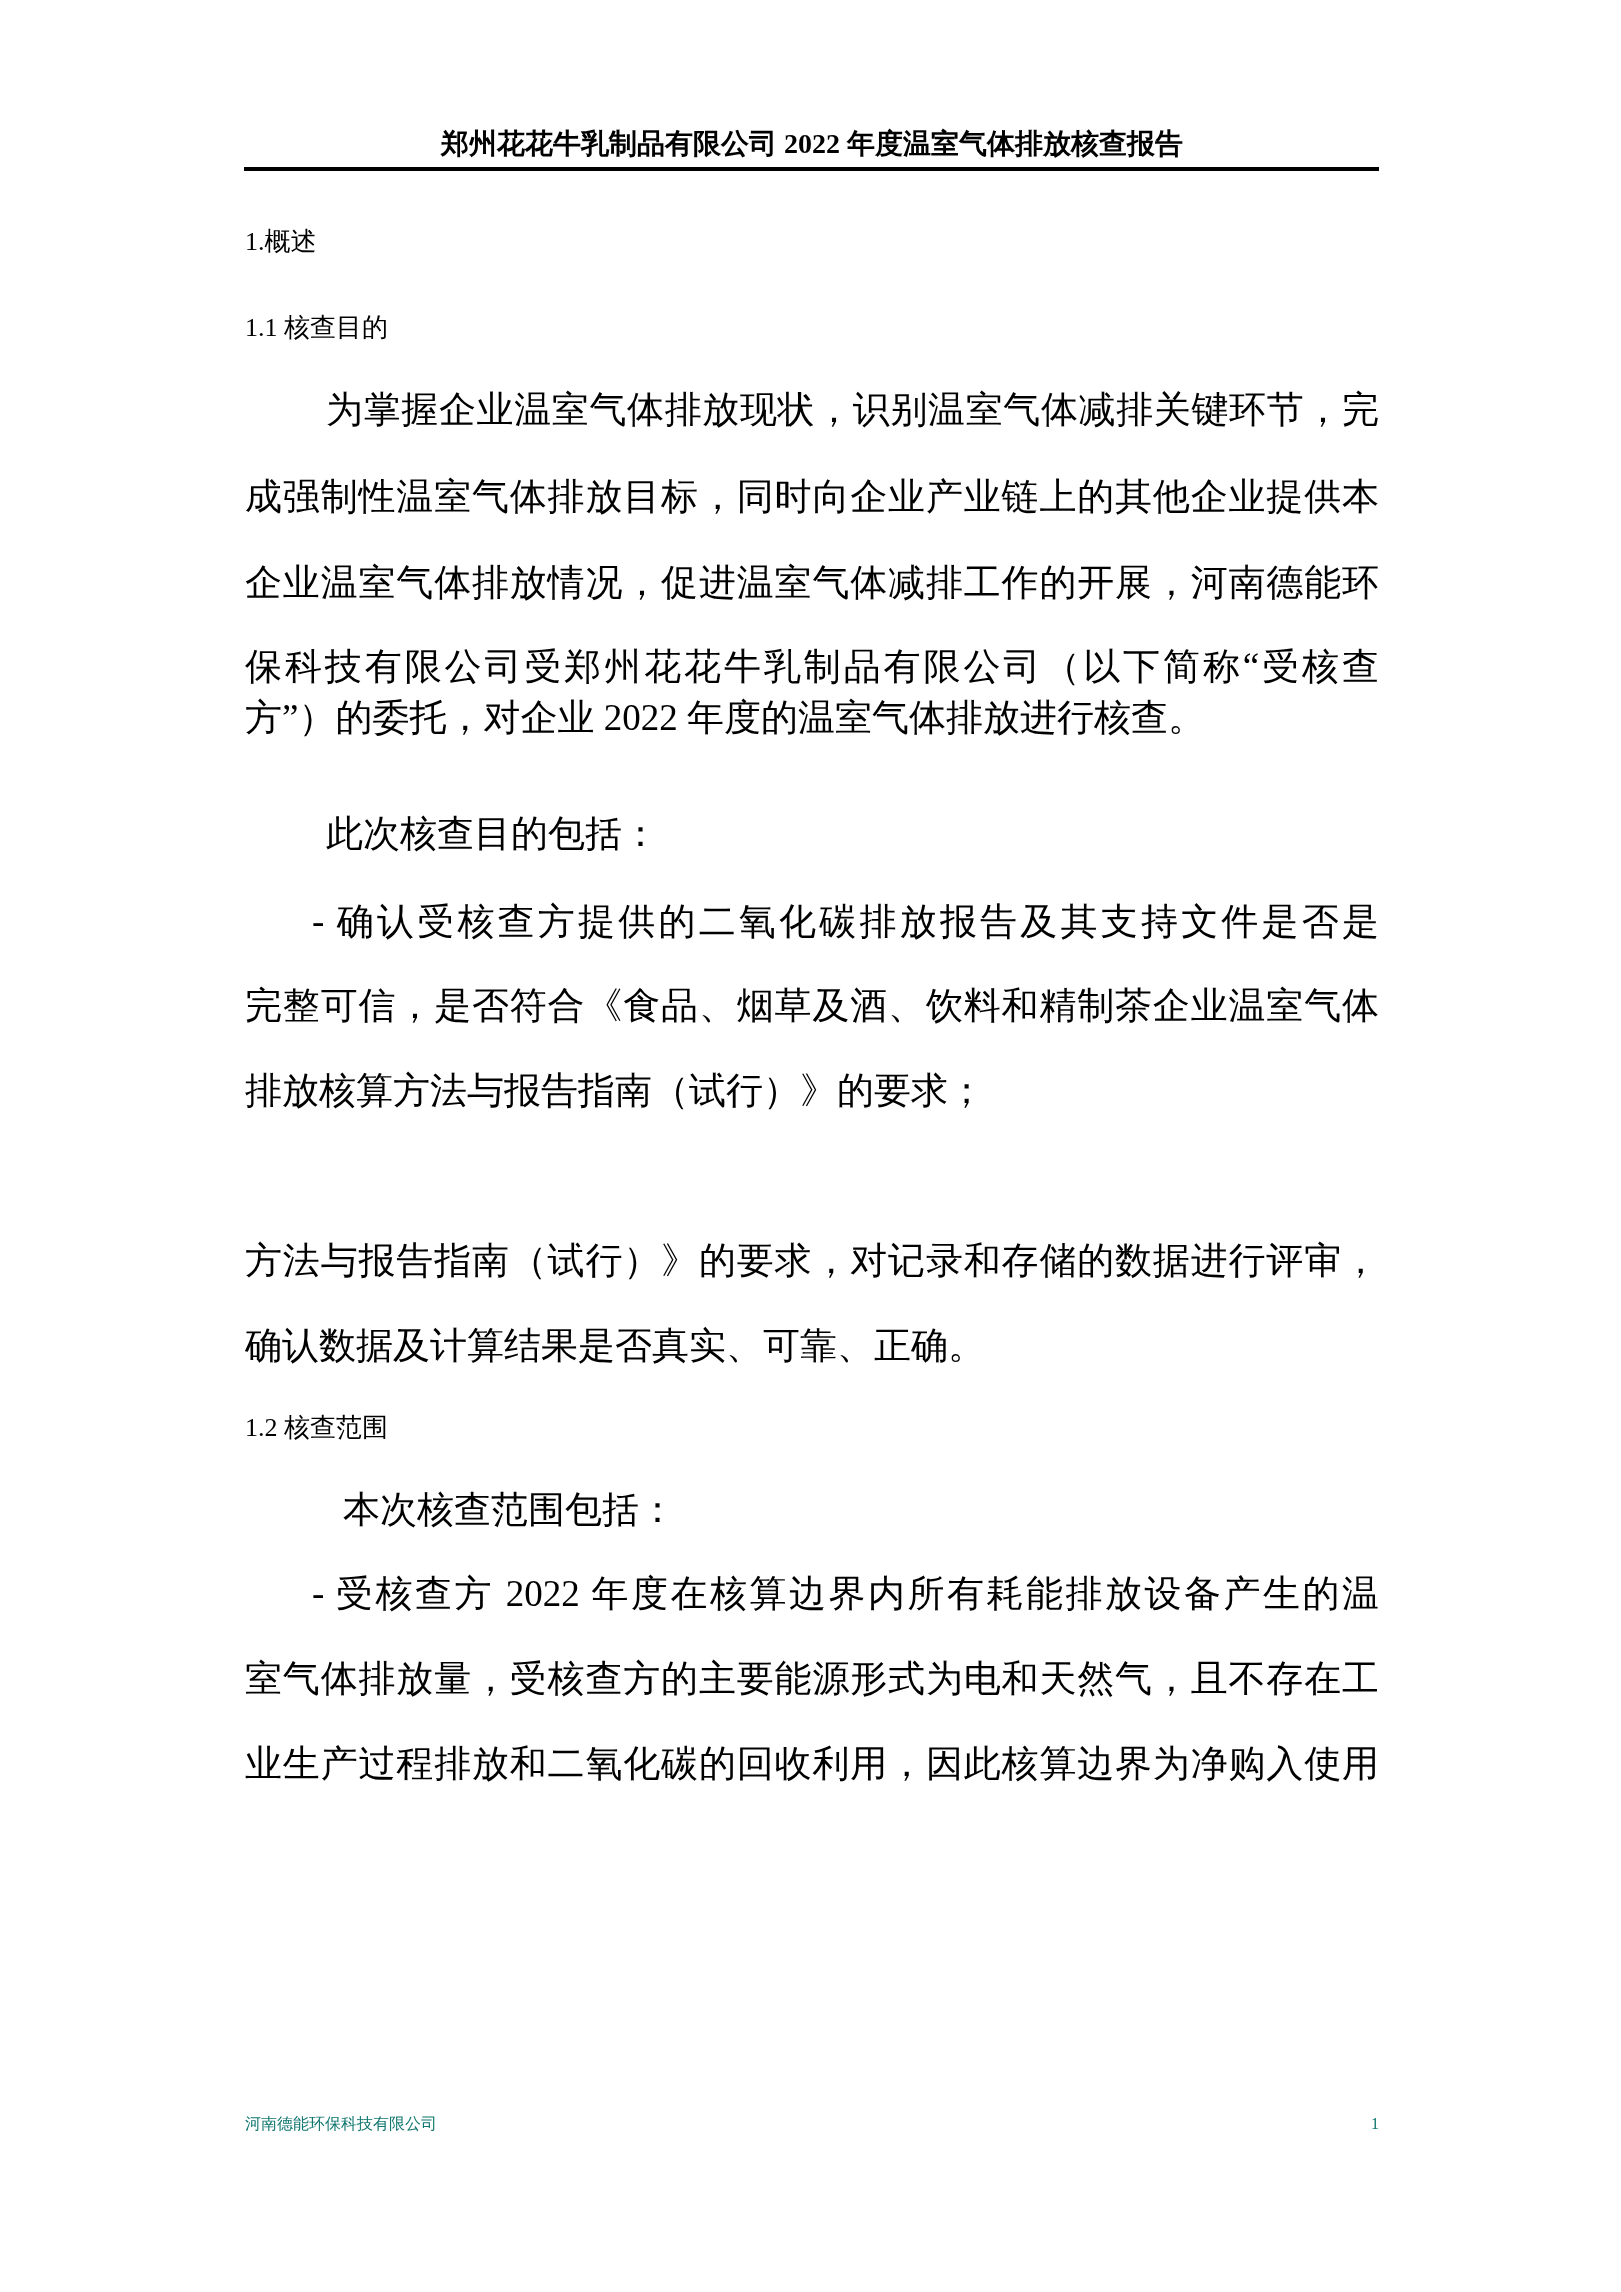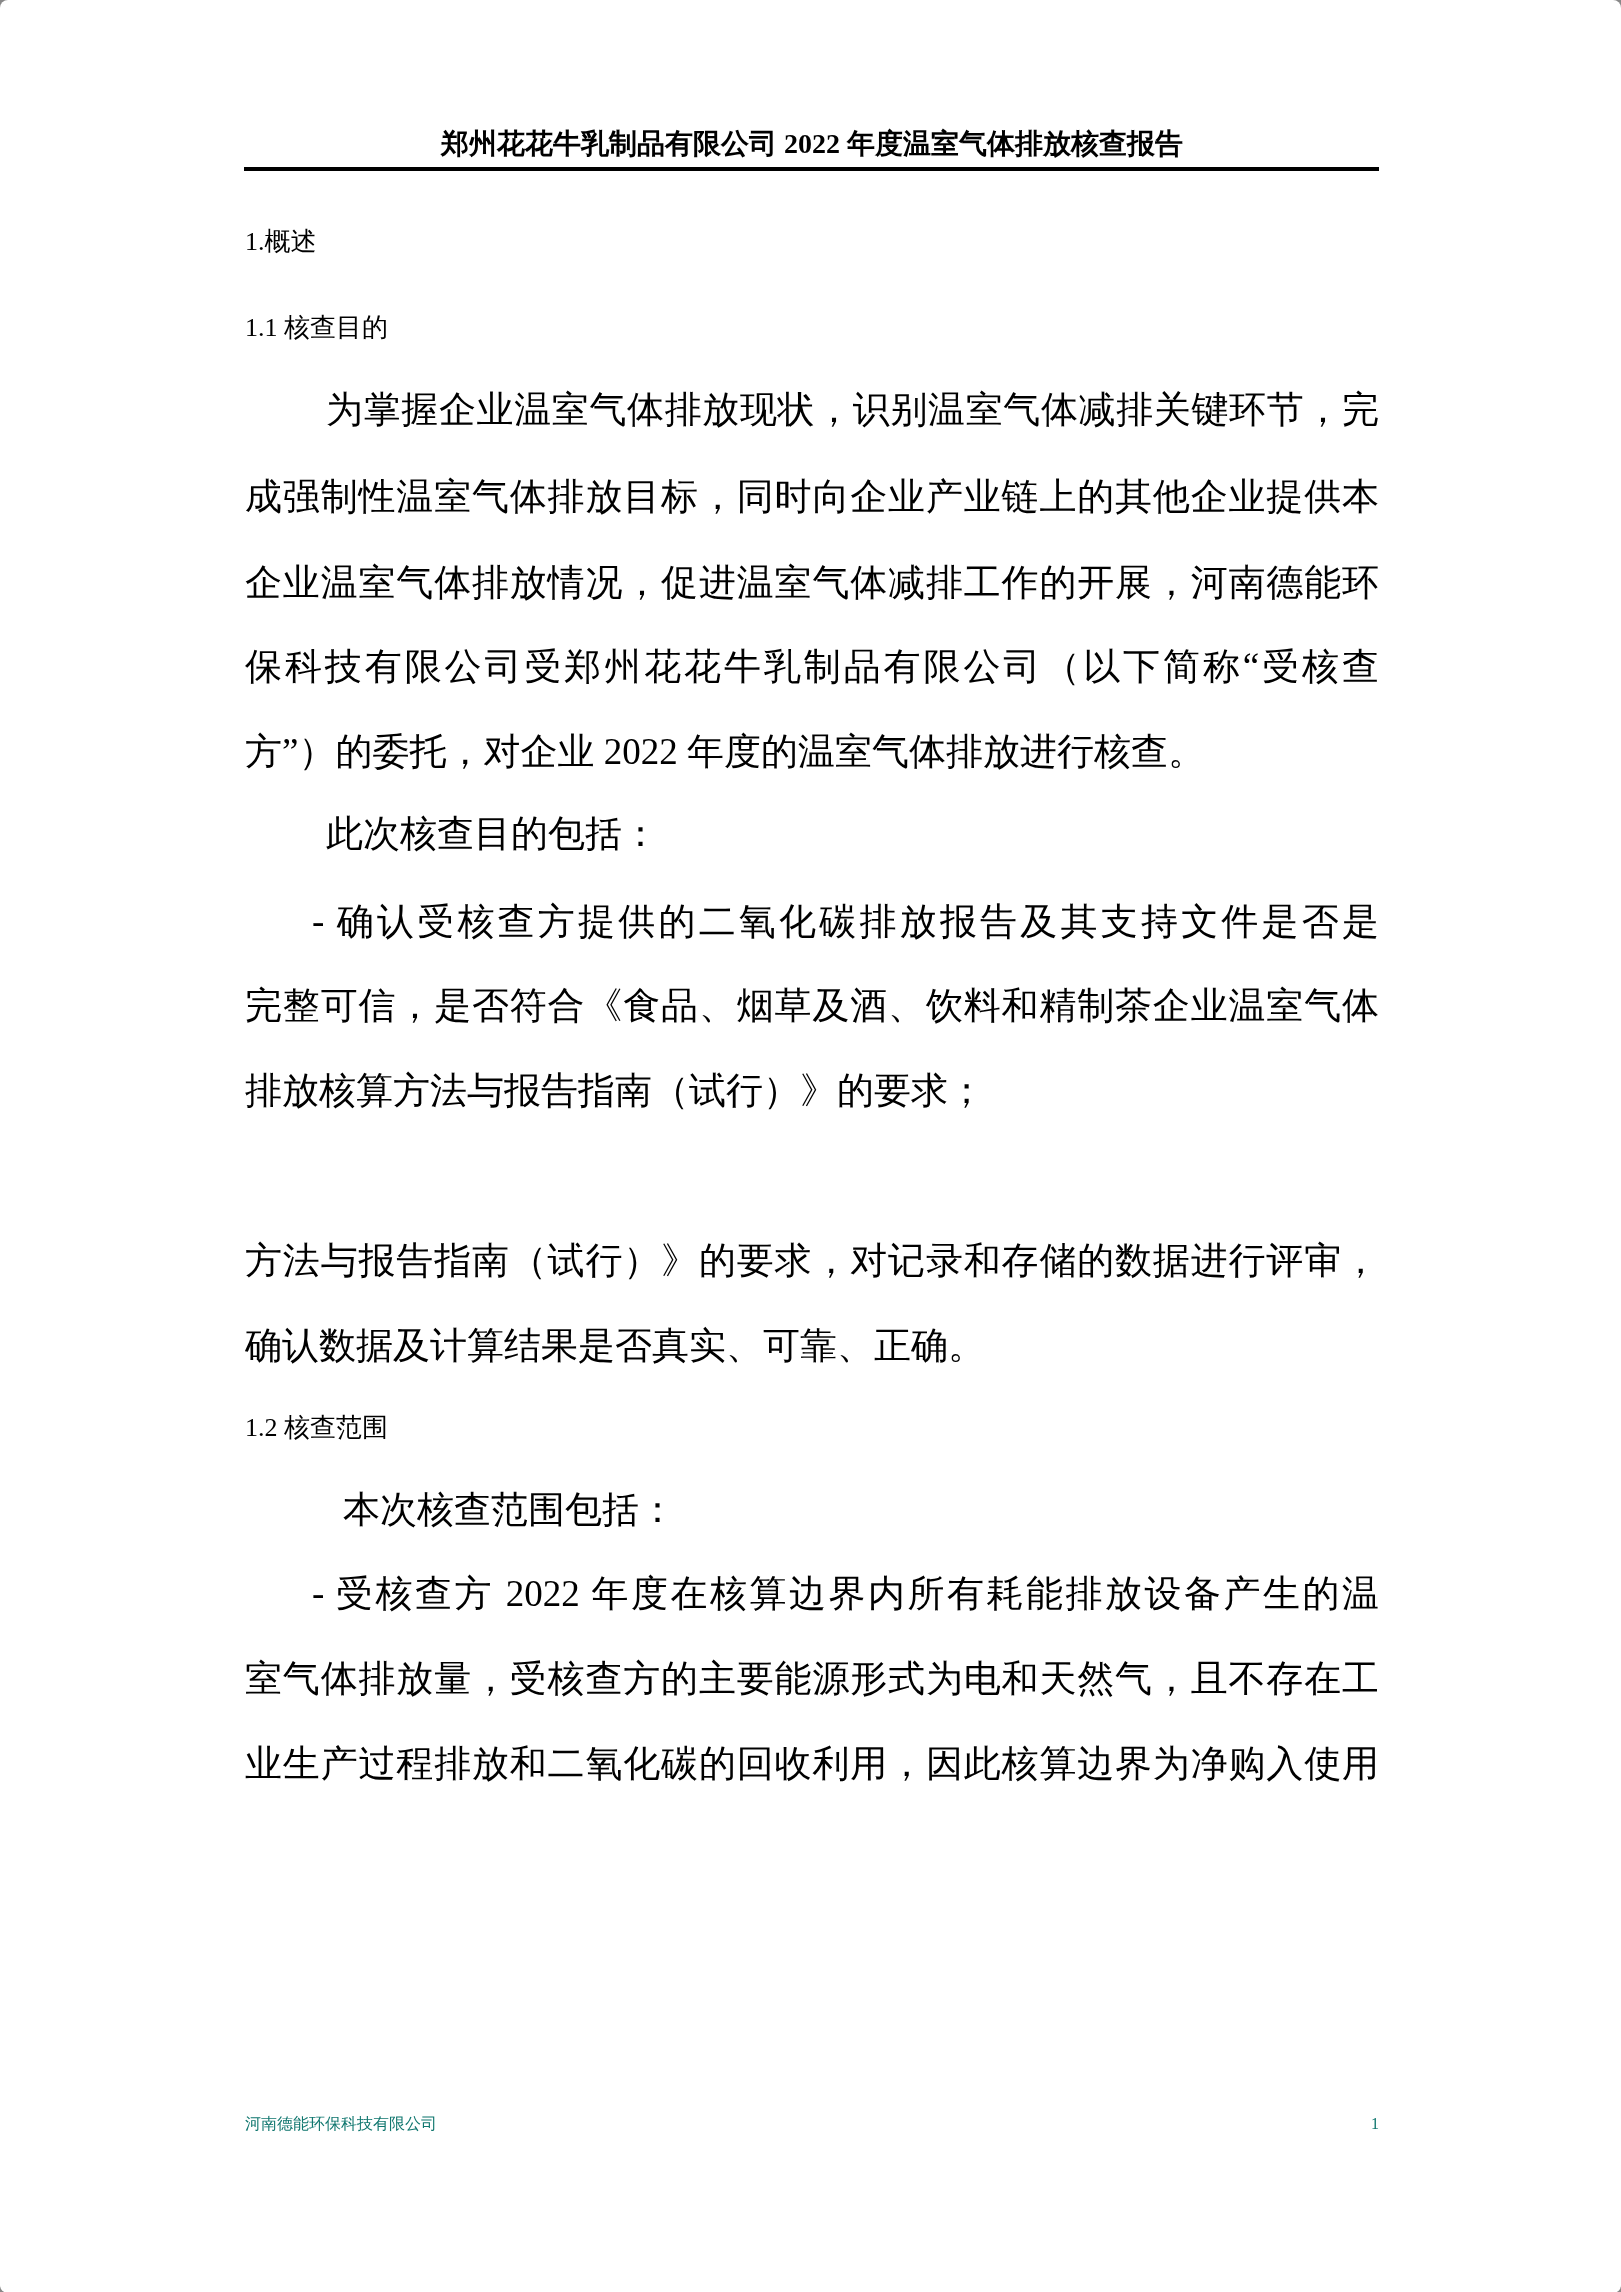--- a/index.html
+++ b/index.html
@@ -7,21 +7,20 @@
     background: #888;
     font-family: "Liberation Serif", "DejaVu Serif", serif;
   }
   .page {
     position: relative;
     width: 1621px;
     height: 2293px;
     background: #ffffff;
     color: #000;
     overflow: hidden;
-    border-radius: 8px;
   }
   .header {
     position: absolute;
     top: 127px;
     left: 245px;
     width: 1134px;
     height: 37px;
     text-align: center;
     font-size: 28px;
     font-weight: bold;
@@ -80,21 +79,21 @@
   </div>
   <div class="header-rule"></div>
 
   <div class="line hd" style="top:219px">1.概述</div>
   <div class="line hd" style="top:305px">1.1 核查目的</div>
 
   <div class="line jf ind" style="top:391px">为掌握企业温室气体排放现状，识别温室气体减排关键环节，完</div>
   <div class="line jf" style="top:475px">成强制性温室气体排放目标，同时向企业产业链上的其他企业提供本</div>
   <div class="line jf" style="top:561px">企业温室气体排放情况，促进温室气体减排工作的开展，河南德能环</div>
   <div class="line jf" style="top:645px">保科技有限公司受郑州花花牛乳制品有限公司（以下简称“受核查</div>
-  <div class="line" style="top:730px">方”）的委托，对企业 2022 年度的温室气体排放进行核查。</div>
+  <div class="line" style="top:696px">方”）的委托，对企业 2022 年度的温室气体排放进行核查。</div>
   <div class="line ind" style="top:815px">此次核查目的包括：</div>
   <div class="line jf ind-d" style="top:900px">- 确认受核查方提供的二氧化碳排放报告及其支持文件是否是</div>
   <div class="line jf" style="top:984px">完整可信，是否符合《食品、烟草及酒、饮料和精制茶企业温室气体</div>
   <div class="line" style="top:1069px">排放核算方法与报告指南（试行）》的要求；</div>
   <div class="line" style="top:1324px">确认数据及计算结果是否真实、可靠、正确。</div>
   <div class="line jf" style="top:1239px">方法与报告指南（试行）》的要求，对记录和存储的数据进行评审，</div>
 
   <div class="line hd" style="top:1405px">1.2 核查范围</div>
 
   <div class="line ind-w" style="top:1488px">本次核查范围包括：</div>

